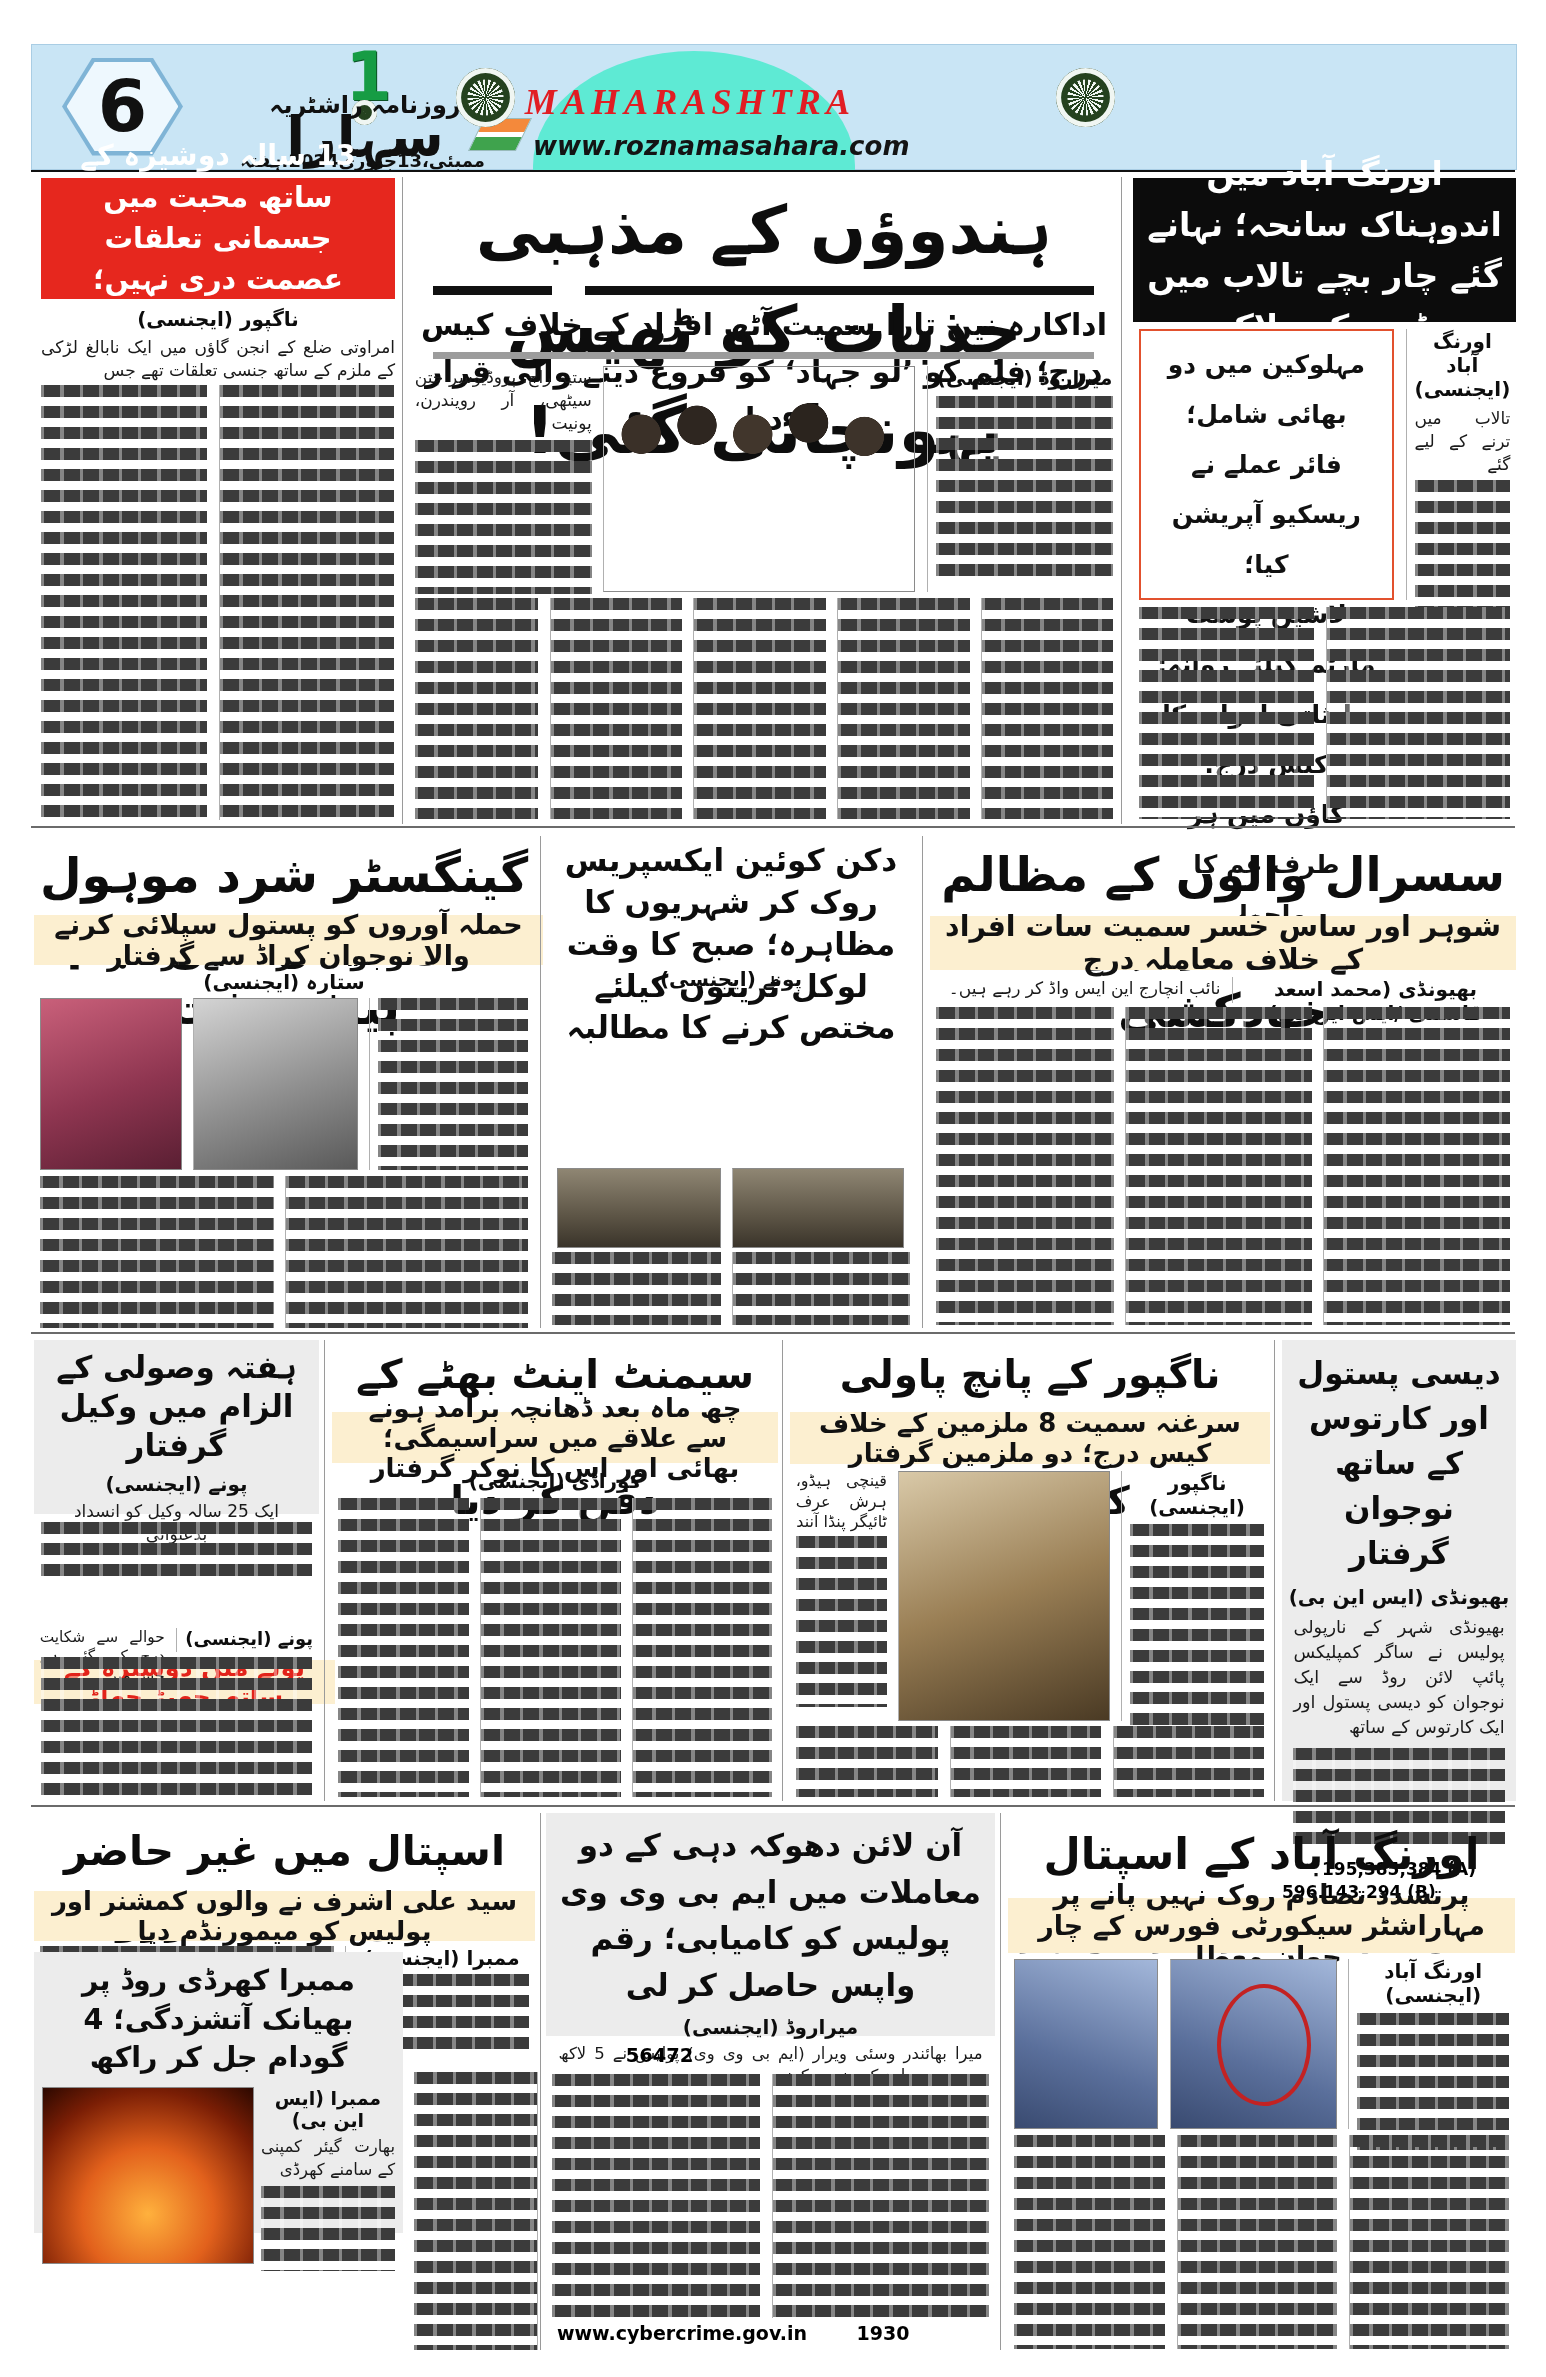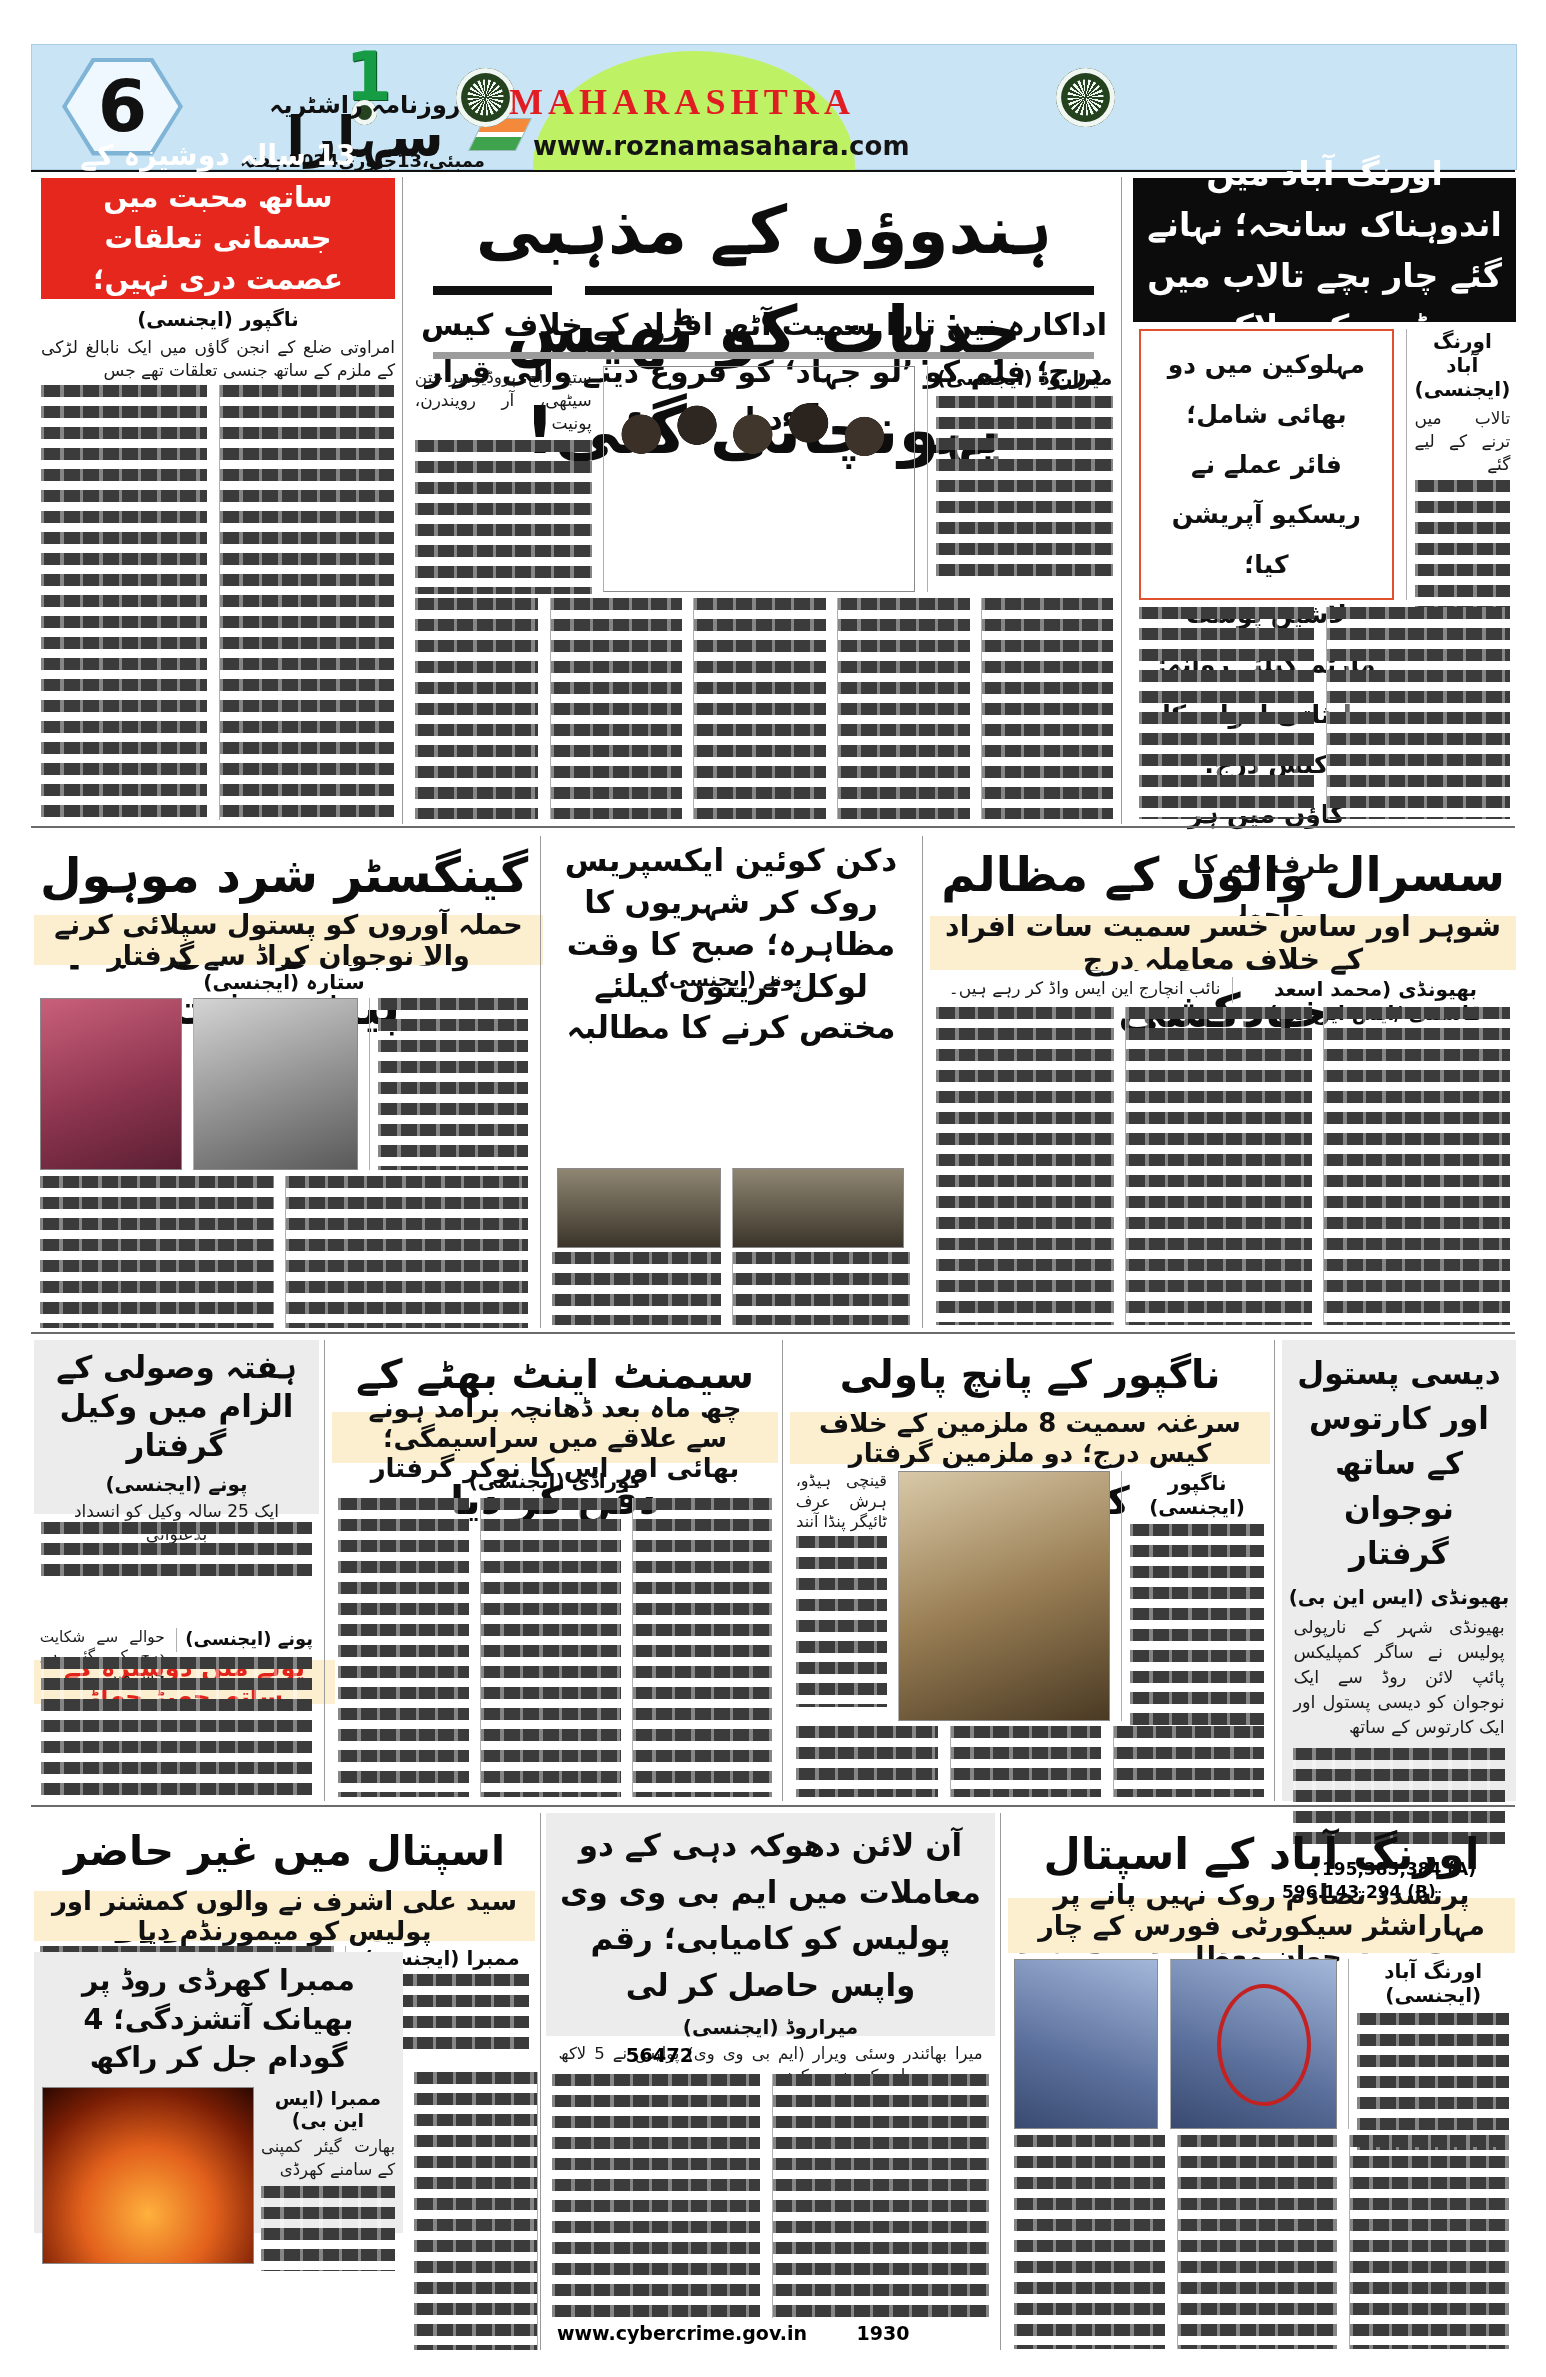--- a/index.html
+++ b/index.html
@@ -4,21 +4,21 @@
 <style>
   html,body{margin:0;padding:0;background:#ffffff;}
   body{font-family:"DejaVu Sans",sans-serif;}
   .page{position:relative;width:1546px;height:2377px;background:#fff;overflow:hidden;direction:rtl;}
   .abs{position:absolute;}
   
   .band{background:#c9e5f5;border:0.6px solid #a9cde4;}
   .hexo{clip-path:polygon(25% 0,75% 0,100% 50%,75% 100%,25% 100%,0 50%);background:#7fb4d6;}
   .hexi{clip-path:polygon(25% 0,75% 0,100% 50%,75% 100%,25% 100%,0 50%);background:#eef8fe;
         display:flex;align-items:center;justify-content:center;font-weight:bold;font-size:71px;color:#111;}
-  .dome{background:#bef264;border-radius:171px 171px 0 0 / 122px 122px 0 0;text-align:center;}
+  .dome{background:#5eead4;border-radius:171px 171px 0 0 / 122px 122px 0 0;text-align:center;font-style:italic;}
   .brand{font-family:"Liberation Serif",serif;font-weight:bold;color:#e11d23;font-size:36px;letter-spacing:5.1px;margin-top:30px;}
   .site{font-size:26px;color:#141414;margin-top:8px;font-weight:bold;direction:ltr;}
   .rosette{border-radius:50%;background:repeating-conic-gradient(#25421f 0deg 9deg,#f0f6f2 9deg 18deg);
            box-shadow:inset 0 0 0 5.1px #f0f6f2, inset 0 0 0 11.4px #25421f;}
   .masthead{font-size:85px;font-weight:bold;color:#ffffff;text-align:center;line-height:91px;
             -webkit-text-stroke:3.4px #141414;
             text-shadow:2.3px 2.3px 0 #141414,-2.3px 2.3px 0 #141414,2.3px -2.3px 0 #141414,-2.3px -2.3px 0 #141414,0 2.8px 0 #141414,0 -2.8px 0 #141414,2.8px 0 0 #141414,-2.8px 0 0 #141414;}
   .logo-one{font-size:67px;font-weight:bold;color:#169c44;text-shadow:1.1px 1.1px 0 #0b5224;line-height:63px;text-align:center;}
   .logo-line{font-weight:bold;color:#101010;text-align:center;}
   .flagmark{transform:skewX(-26deg);background:linear-gradient(180deg,#f4893b 0 42%,#ffffff 42% 58%,#3fa34d 58% 100%);border:0.6px solid #9bb;}

